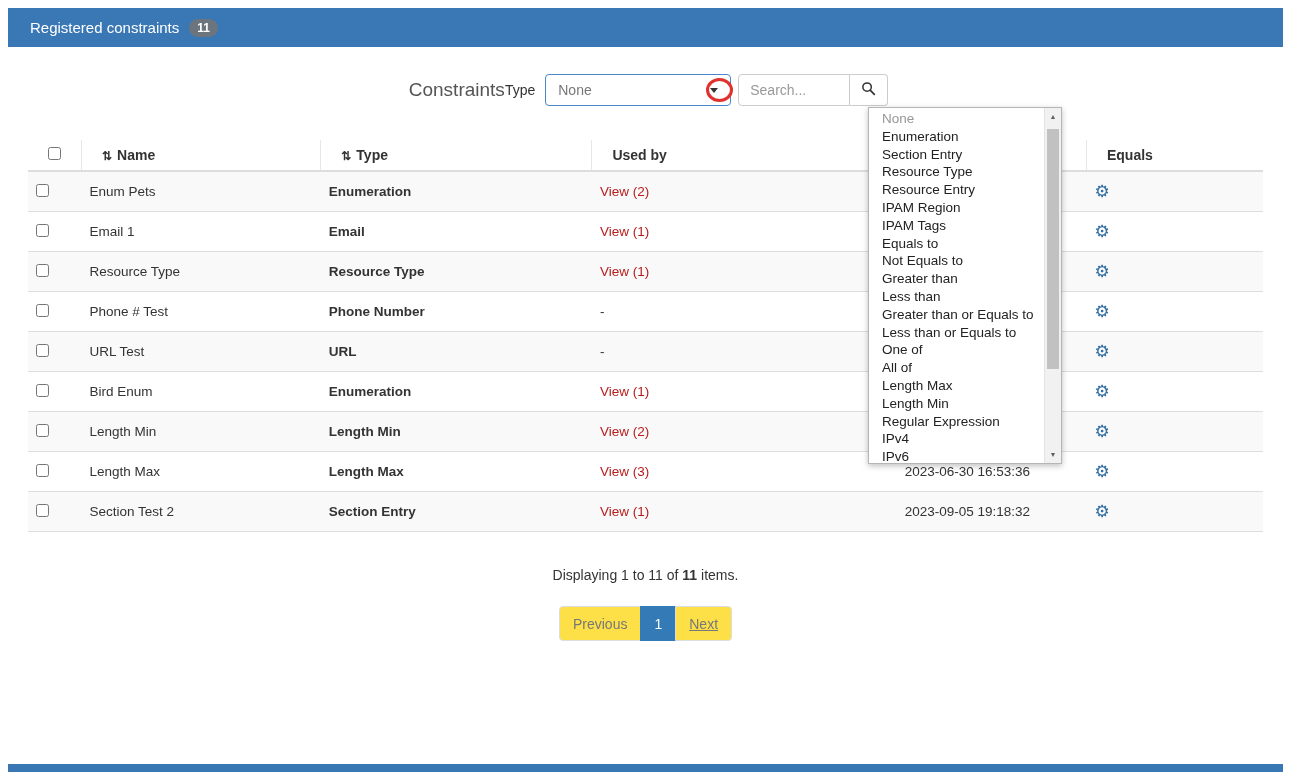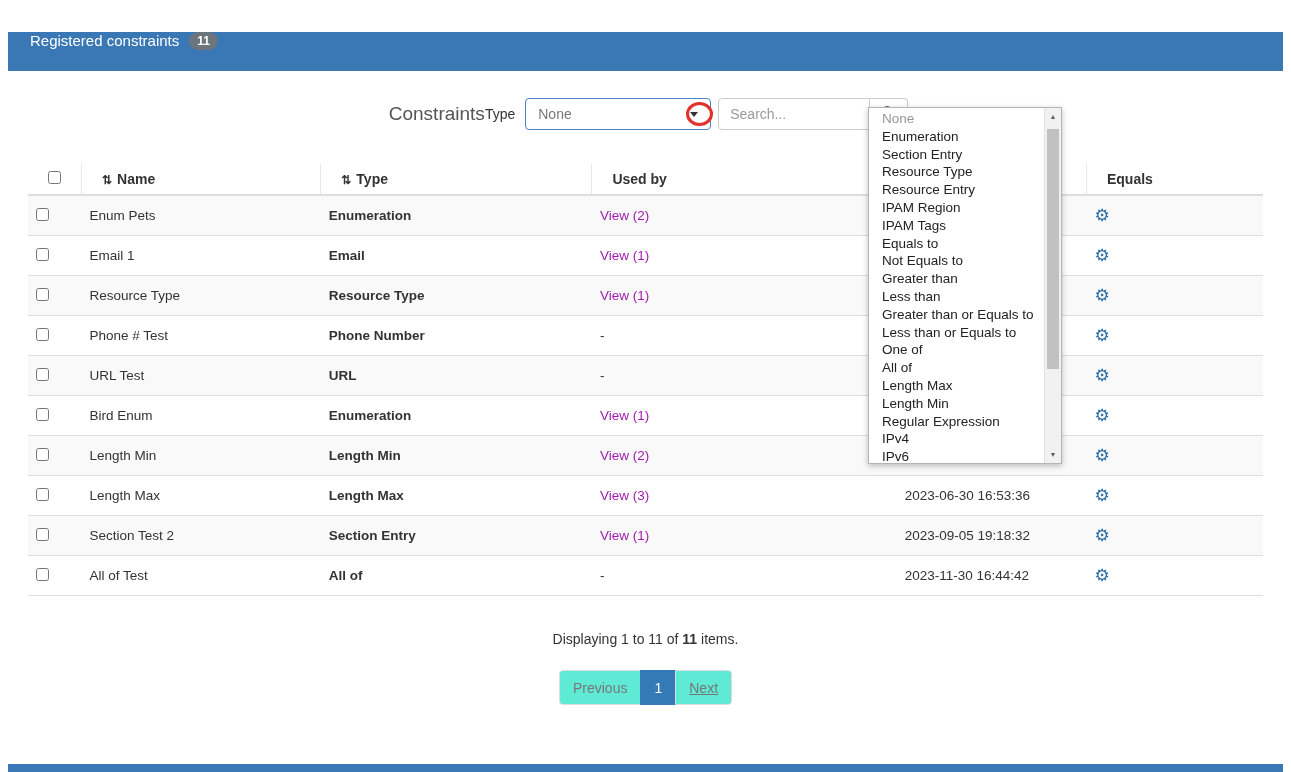--- a/index.html
+++ b/index.html
@@ -19,25 +19,24 @@
     margin: 8px 8px 0;
     background: #fff;
     overflow: hidden;
   }
   
   .top-bar {
     height: 39px;
     background: #3a77b5;
     color: #fff;
     display: flex;
-    align-items: flex-start;
+    align-items: center;
     padding: 0 22px;
     font-size: 15px;
     font-weight: 500;
-    margin-top: 24px;
   }
   .badge {
     display: inline-block;
     margin-left: 10px;
     background: #6c757d;
     color: #fff;
     font-size: 12px;
     font-weight: bold;
     border-radius: 10px;
     padding: 3px 8px;
@@ -79,21 +78,21 @@
     right: -3px;
     top: 3px;
     width: 27px;
     height: 24px;
     border: 3px solid #e2302c;
     border-radius: 50%;
     pointer-events: none;
   }
   .search-group { display: flex; }
   .search-input {
-    width: 152px;
+    width: 112px;
     height: 32px;
     border: 1px solid #ccc;
     border-radius: 4px 0 0 4px;
     padding: 0 11px;
     font-size: 14px;
     color: #555;
     outline: none;
     font-family: "Liberation Sans", sans-serif;
   }
   .search-input::placeholder { color: #999; }
@@ -128,21 +127,21 @@
   thead th + th { border-left: 1px solid #e7e7e7; }
   .sort-glyph { font-size: 12px; margin-right: 5px; color: #333; }
   tbody td {
     padding: 11px 8px;
     font-size: 13.5px;
     border-top: 1px solid #ddd;
     white-space: nowrap;
   }
   tbody tr:nth-child(odd) { background: #f9f9f9; }
   td.c-type { font-weight: bold; }
-  a.view-link { color: #a21caf; text-decoration: none; cursor: pointer; }
+  a.view-link { color: #b91c1c; text-decoration: none; cursor: pointer; }
   a.plain-dash { color: #333; text-decoration: none; cursor: default; }
   .gear { color: #2d6da3; font-size: 17px; cursor: pointer; line-height: 1; }
   input[type="checkbox"] { width: 13px; height: 13px; cursor: pointer; }
   
   .dropdown {
     position: absolute;
     left: 860px;
     top: 99px;
     width: 194px;
     height: 357px;
@@ -204,21 +203,21 @@
     display: flex;
     justify-content: center;
     margin-top: 23px;
   }
   .page-btn {
     height: 35px;
     padding: 0 13px;
     display: flex;
     align-items: center;
     border: 1px solid #ddd;
-    background: #5eead4;
+    background: #fde047;
     color: #777;
     font-size: 14px;
     text-decoration: none;
     margin-left: -1px;
     cursor: pointer;
   }
   .page-btn.first { border-radius: 4px 0 0 4px; margin-left: 0; }
   .page-btn.last { border-radius: 0 4px 4px 0; text-decoration: underline; }
   .page-btn.active { background: #337ab7; border-color: #337ab7; color: #fff; }
   .bottom-bar {
@@ -417,34 +416,20 @@
       <td class="c-type">Section Entry</td>
       <td>
         <a class="view-link">View (1)</a>
       </td>
       <td class="c-date">2023-09-05 19:18:32</td>
       <td>
         <span class="gear">⚙</span>
       </td>
     </tr>
 
-    <tr>
-      <td>
-        <input type="checkbox" style="">
-      </td>
-      <td class="c-name">All of Test</td>
-      <td class="c-type">All of</td>
-      <td>
-        <a class="plain-dash">-</a>
-      </td>
-      <td class="c-date">2023-11-30 16:44:42</td>
-      <td>
-        <span class="gear">⚙</span>
-      </td>
-    </tr>
   </tbody>
   </table>
 
   <div class="dropdown">
     <ul>
         <li class="muted">None</li>
         <li>Enumeration</li>
         <li>Section Entry</li>
         <li>Resource Type</li>
         <li>Resource Entry</li>

